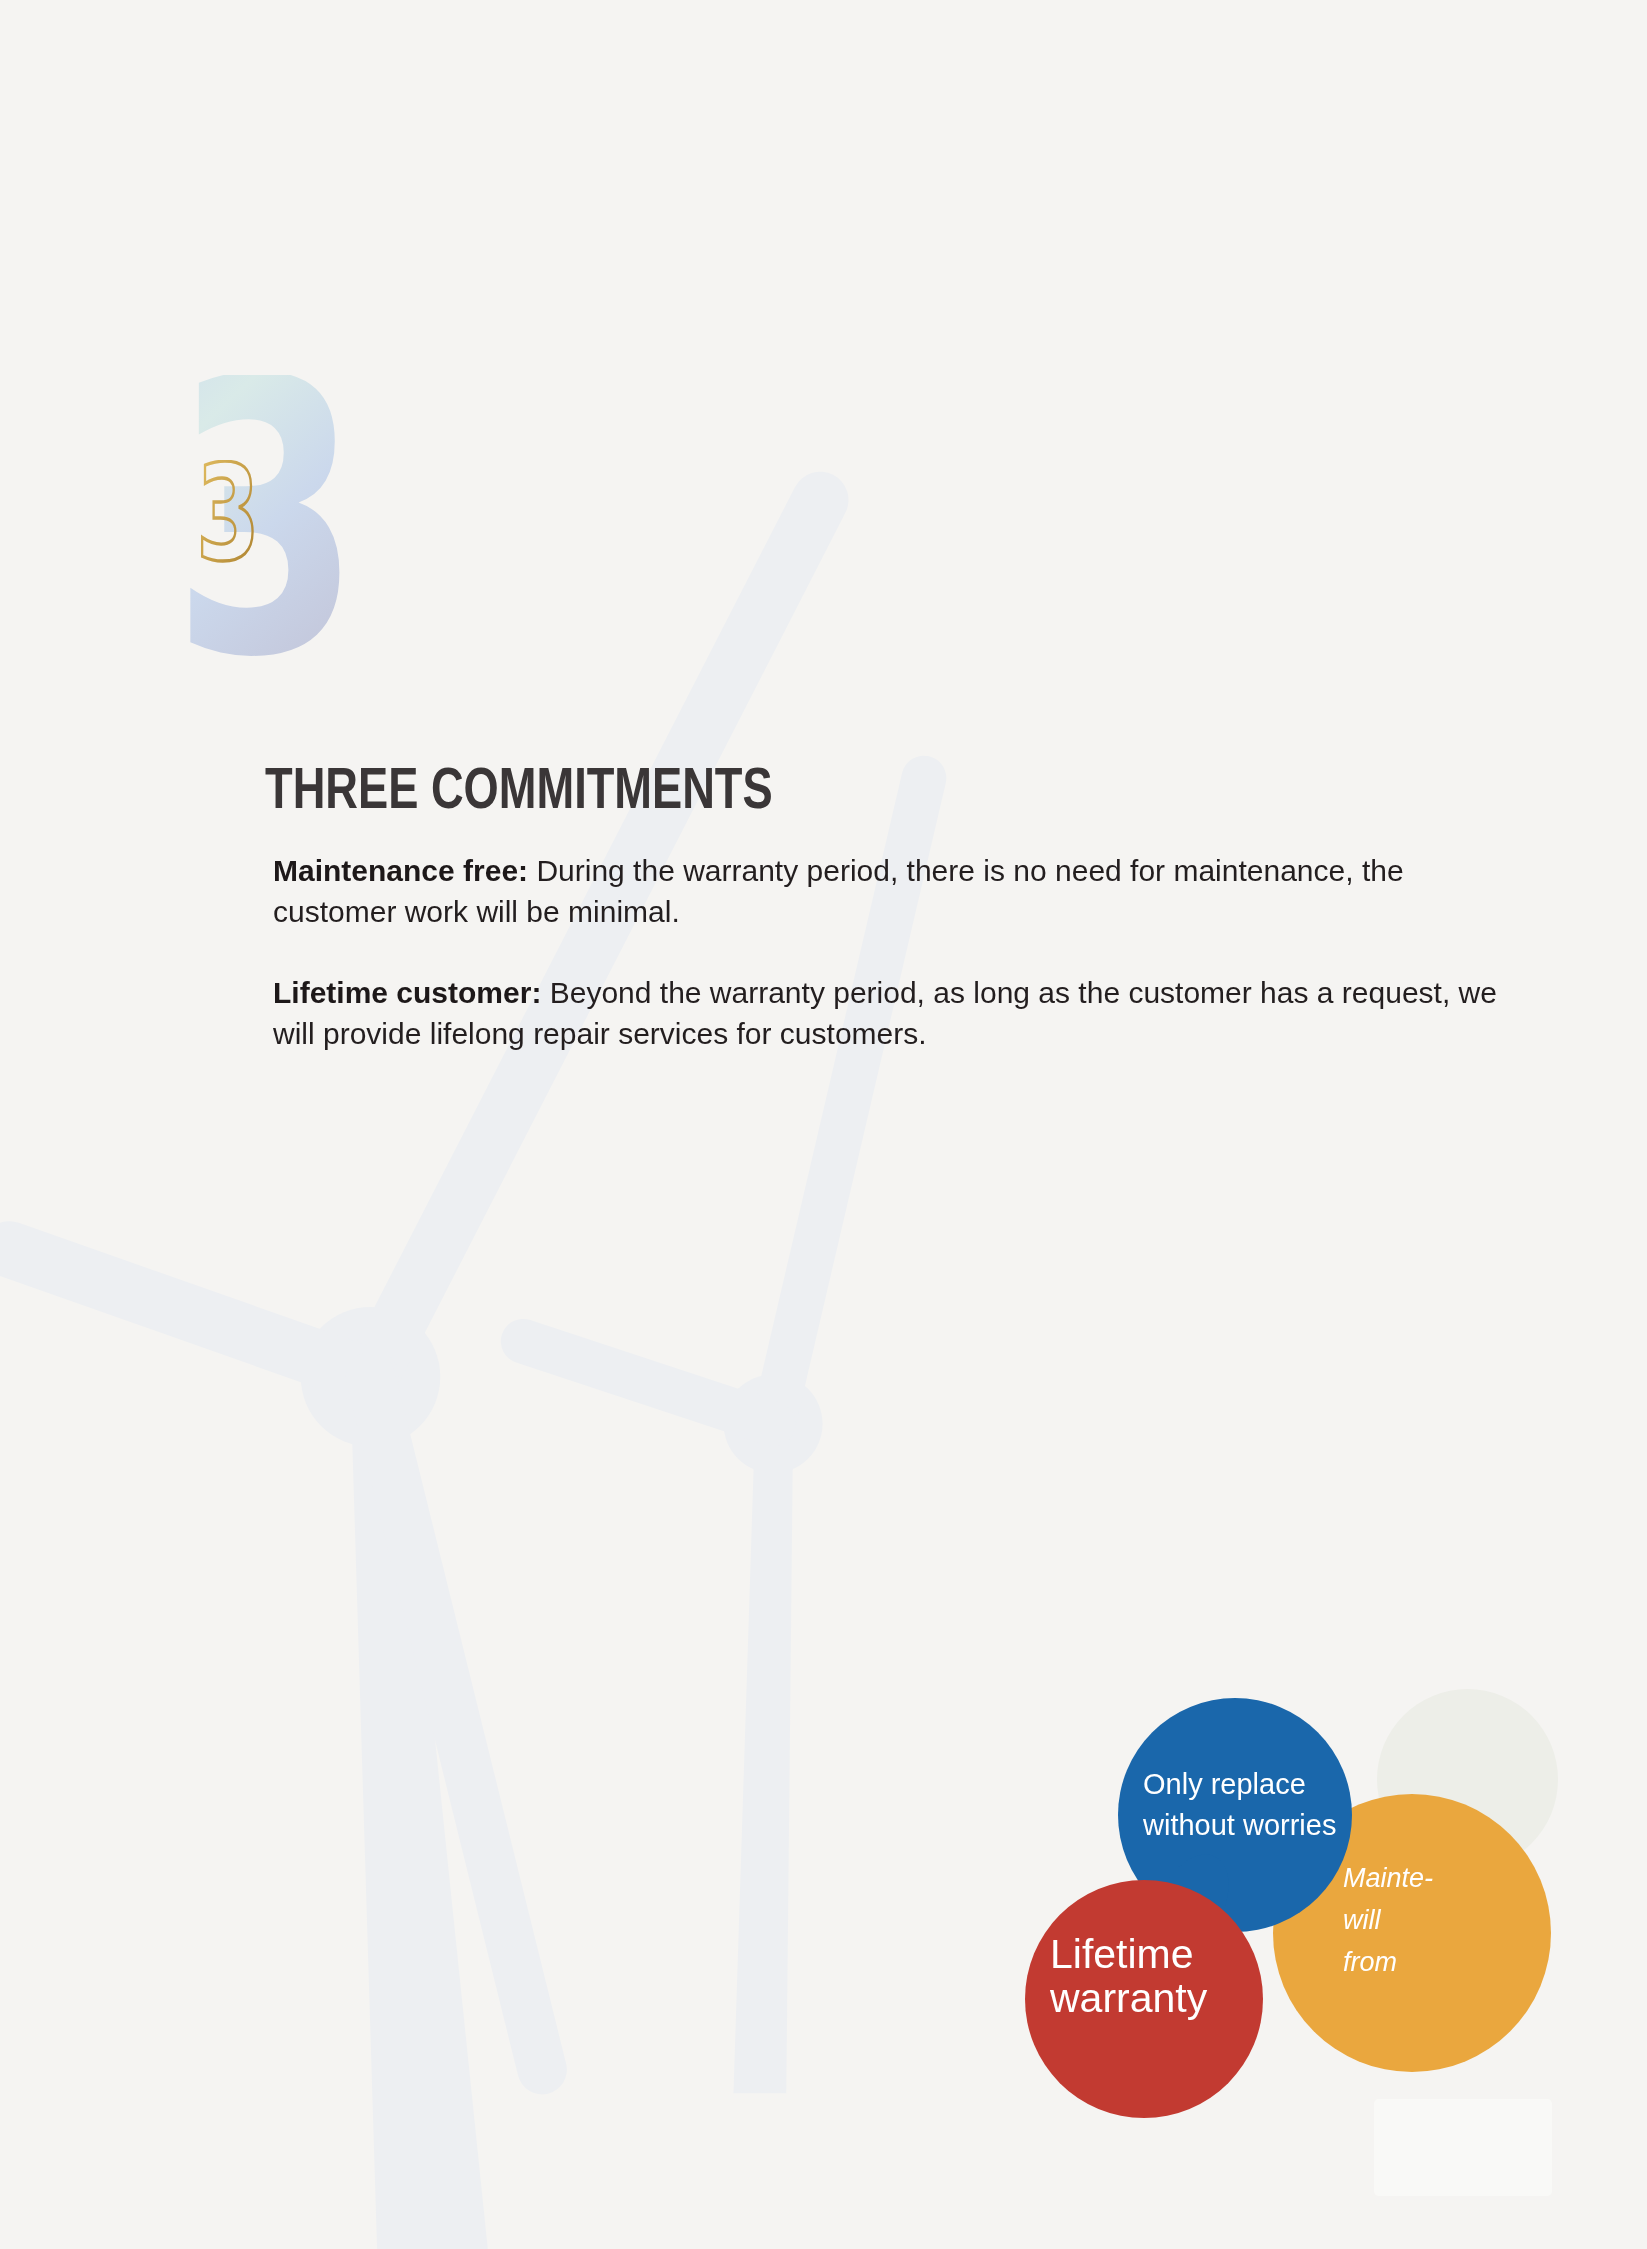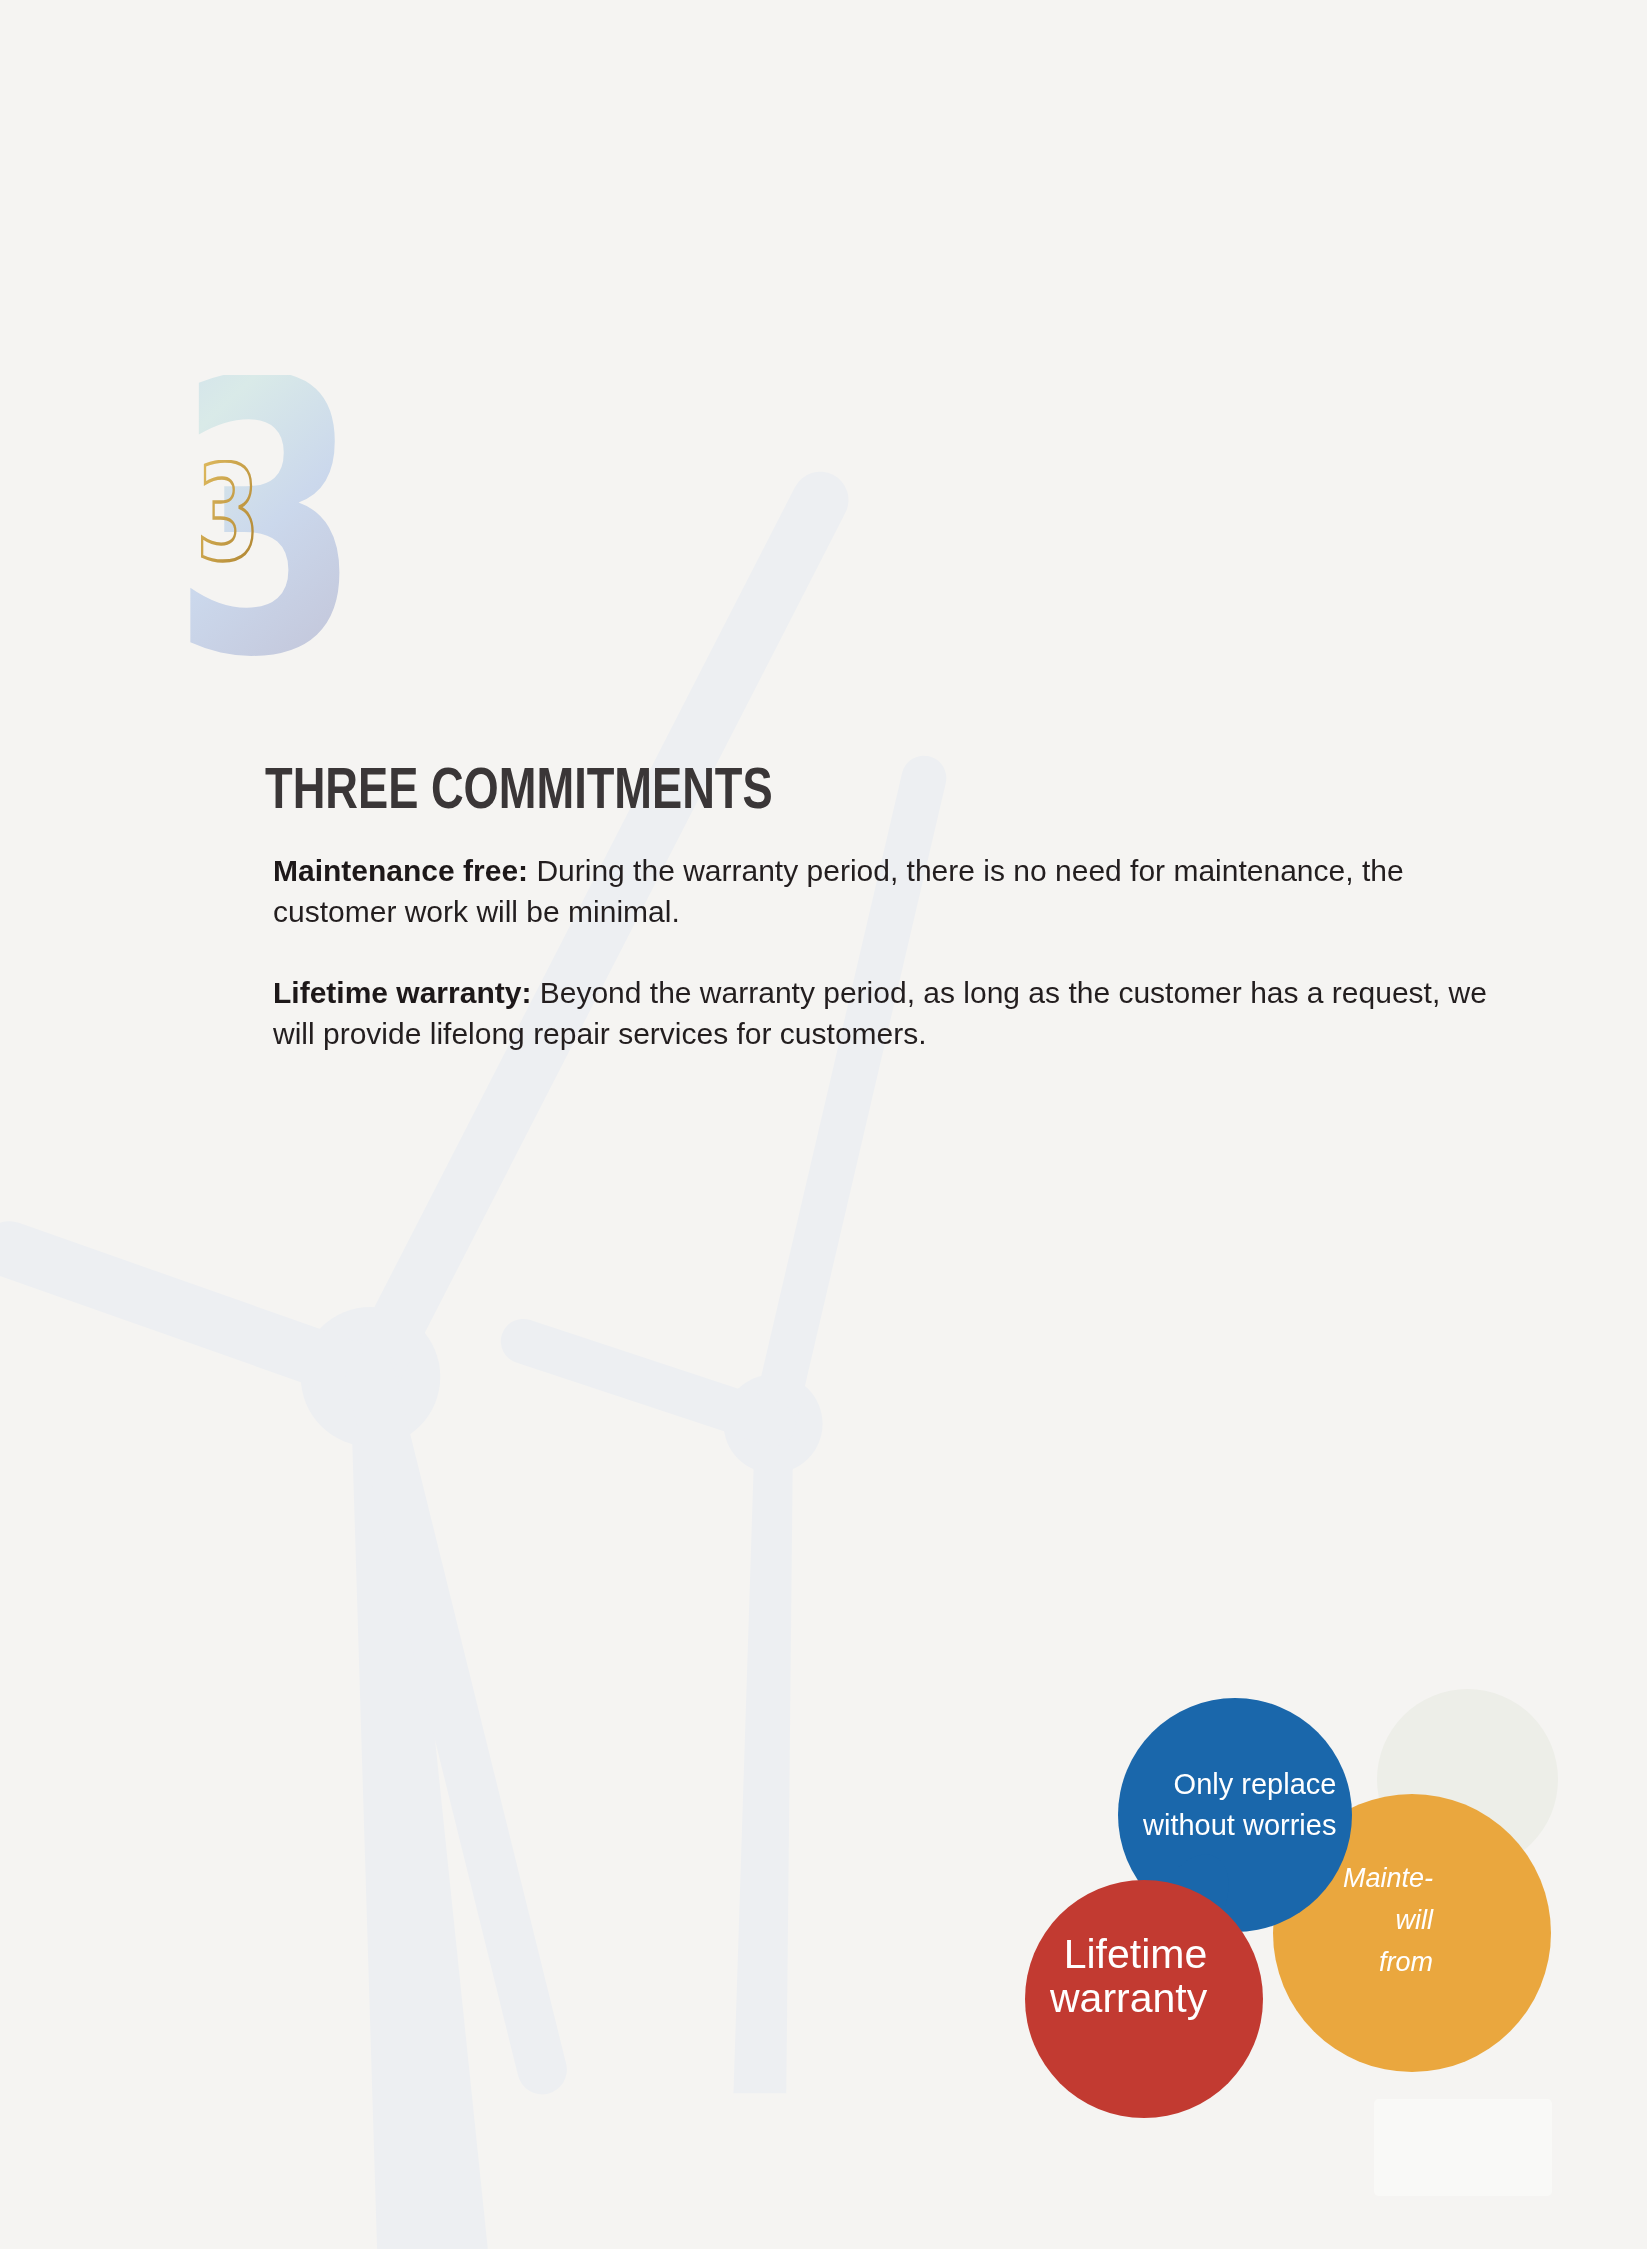--- a/index.html
+++ b/index.html
@@ -39,21 +39,21 @@
   .bubble-blue  {left:1118px;top:1698px;width:234px;height:234px;background:#1a67ab;z-index:6;}
   .fillet-blue  {position:absolute;left:1133px;top:1874px;width:113px;height:66px;border-radius:50%;
                  background:#1a67ab;transform:rotate(117deg);z-index:7;}
   .bubble-red   {left:1025px;top:1880px;width:238px;height:238px;background:#c23a31;z-index:8;}
   .bubble-label{
     position:absolute;color:#ffffff;z-index:9;white-space:nowrap;
   }
   .label-blue  {left:1143px;top:1764px;font-size:29px;line-height:41px;}
   .label-orange{left:1343px;top:1857px;font-size:27px;line-height:42px;font-style:italic;}
   .label-red   {left:1050px;top:1932px;font-size:41px;line-height:44px;}
-  .bubble-label span{display:block;text-align:right;}
+  .bubble-label span{display:block;}
   
   .footer-panel{
     position:absolute;left:1374px;top:2099px;width:178px;height:97px;
     background:#f9f9f7;border-radius:4.7px;z-index:1;
   }
 </style>
 </head>
 <body>
 
 <div id="page">
@@ -102,21 +102,21 @@
     <text x="3" y="212" font-family="DejaVu Sans, sans-serif" font-weight="bold" font-size="280" fill="none" stroke="url(#gradGold)" stroke-width="7" transform="scale(0.70 1)">3</text>
   </svg>
 
   <h1 class="page-title">THREE COMMITMENTS</h1>
 
   <div class="commitments">
     <p>
       <strong>Maintenance free:</strong><span> During the warranty period, there is no need for maintenance, the customer work will be minimal.</span>
     </p>
     <p>
-      <strong>Lifetime warranty:</strong><span> Beyond the warranty period, as long as the customer has a request, we will provide lifelong repair services for customers.</span>
+      <strong>Lifetime customer:</strong><span> Beyond the warranty period, as long as the customer has a request, we will provide lifelong repair services for customers.</span>
     </p>
   </div>
 
   <div>
     <div class="bubble bubble-pale"></div>
     <div class="fillet-pale"></div>
     <div class="bubble bubble-orange"></div>
     <div class="bubble bubble-blue"></div>
     <div class="fillet-blue"></div>
     <div class="bubble bubble-red"></div>

